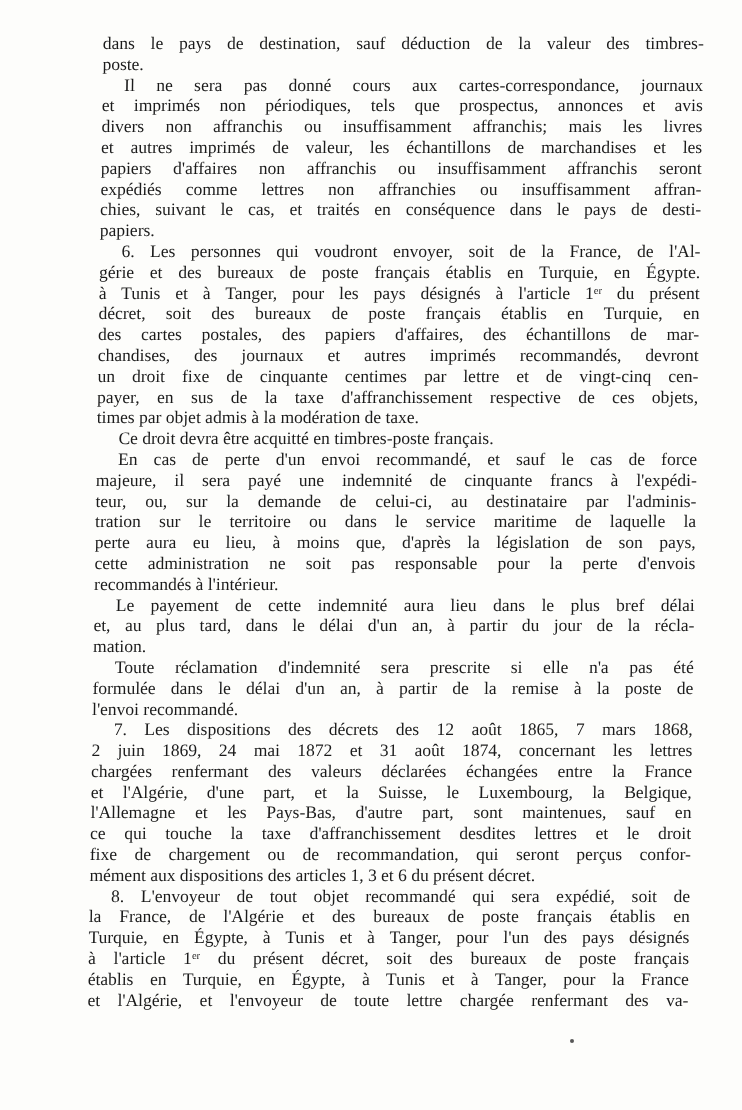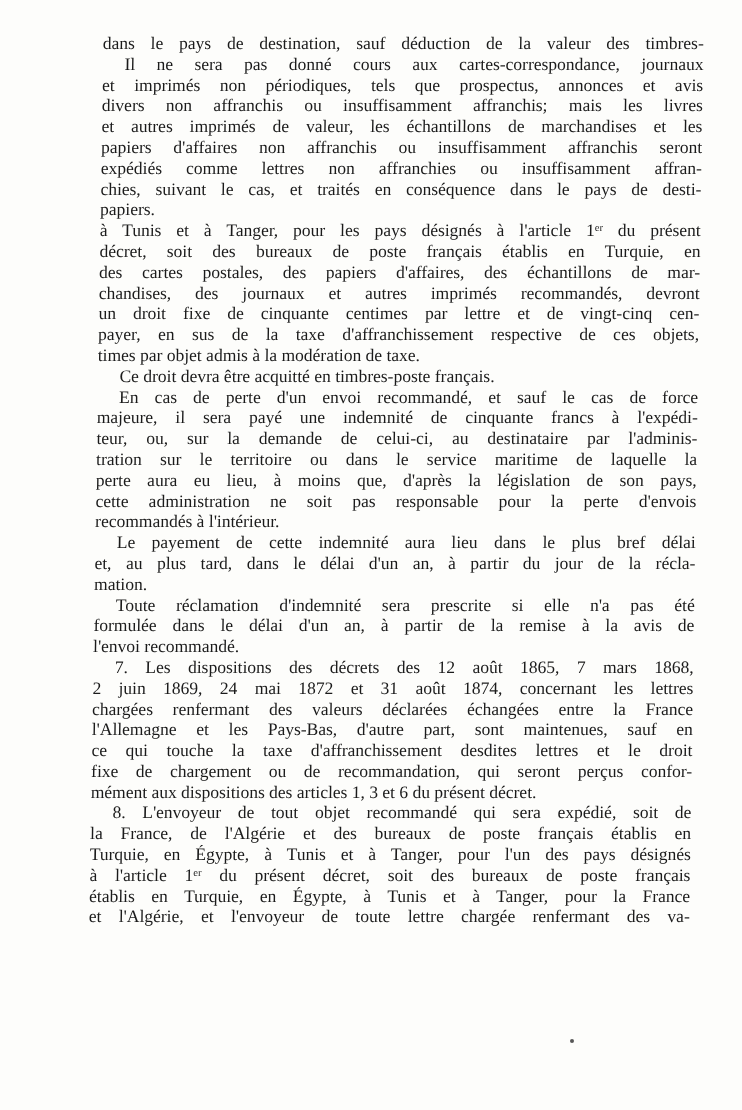--- a/index.html
+++ b/index.html
@@ -51,52 +51,56 @@
     background: #3a3a3a;
     opacity: 0.85;
   }
 </style>
 </head>
 <body>
 
 <div class="page">
   <div class="text-block">
       <div class="line">dans le pays de destination, sauf déduction de la valeur des timbres-</div>
+      <div class="line last">poste.</div>
       <div class="line indent">Il ne sera pas donné cours aux cartes-correspondance, journaux</div>
       <div class="line">et imprimés non périodiques, tels que prospectus, annonces et avis</div>
       <div class="line">divers non affranchis ou insuffisamment affranchis; mais les livres</div>
       <div class="line">et autres imprimés de valeur, les échantillons de marchandises et les</div>
       <div class="line">papiers d'affaires non affranchis ou insuffisamment affranchis seront</div>
       <div class="line">expédiés comme lettres non affranchies ou insuffisamment affran-</div>
       <div class="line">chies, suivant le cas, et traités en conséquence dans le pays de desti-</div>
       <div class="line last">papiers.</div>
+      <div class="line indent">6. Les personnes qui voudront envoyer, soit de la France, de l'Al-</div>
+      <div class="line">gérie et des bureaux de poste français établis en Turquie, en Égypte.</div>
       <div class="line">à Tunis et à Tanger, pour les pays désignés à l'article 1<sup>er</sup> du présent</div>
       <div class="line">décret, soit des bureaux de poste français établis en Turquie, en</div>
       <div class="line">des cartes postales, des papiers d'affaires, des échantillons de mar-</div>
       <div class="line">chandises, des journaux et autres imprimés recommandés, devront</div>
       <div class="line">un droit fixe de cinquante centimes par lettre et de vingt-cinq cen-</div>
       <div class="line">payer, en sus de la taxe d'affranchissement respective de ces objets,</div>
       <div class="line last">times par objet admis à la modération de taxe.</div>
       <div class="line indent last">Ce droit devra être acquitté en timbres-poste français.</div>
       <div class="line indent">En cas de perte d'un envoi recommandé, et sauf le cas de force</div>
       <div class="line">majeure, il sera payé une indemnité de cinquante francs à l'expédi-</div>
       <div class="line">teur, ou, sur la demande de celui-ci, au destinataire par l'adminis-</div>
       <div class="line">tration sur le territoire ou dans le service maritime de laquelle la</div>
       <div class="line">perte aura eu lieu, à moins que, d'après la législation de son pays,</div>
       <div class="line">cette administration ne soit pas responsable pour la perte d'envois</div>
       <div class="line last">recommandés à l'intérieur.</div>
       <div class="line indent">Le payement de cette indemnité aura lieu dans le plus bref délai</div>
       <div class="line">et, au plus tard, dans le délai d'un an, à partir du jour de la récla-</div>
       <div class="line last">mation.</div>
       <div class="line indent">Toute réclamation d'indemnité sera prescrite si elle n'a pas été</div>
-      <div class="line">formulée dans le délai d'un an, à partir de la remise à la avis de</div>
+      <div class="line">formulée dans le délai d'un an, à partir de la remise à la poste de</div>
       <div class="line last">l'envoi recommandé.</div>
       <div class="line indent">7. Les dispositions des décrets des 12 août 1865, 7 mars 1868,</div>
       <div class="line">2 juin 1869, 24 mai 1872 et 31 août 1874, concernant les lettres</div>
       <div class="line">chargées renfermant des valeurs déclarées échangées entre la France</div>
+      <div class="line">et l'Algérie, d'une part, et la Suisse, le Luxembourg, la Belgique,</div>
       <div class="line">l'Allemagne et les Pays-Bas, d'autre part, sont maintenues, sauf en</div>
       <div class="line">ce qui touche la taxe d'affranchissement desdites lettres et le droit</div>
       <div class="line">fixe de chargement ou de recommandation, qui seront perçus confor-</div>
       <div class="line last">mément aux dispositions des articles 1, 3 et 6 du présent décret.</div>
       <div class="line indent">8. L'envoyeur de tout objet recommandé qui sera expédié, soit de</div>
       <div class="line">la France, de l'Algérie et des bureaux de poste français établis en</div>
       <div class="line">Turquie, en Égypte, à Tunis et à Tanger, pour l'un des pays désignés</div>
       <div class="line">à l'article 1<sup>er</sup> du présent décret, soit des bureaux de poste français</div>
       <div class="line">établis en Turquie, en Égypte, à Tunis et à Tanger, pour la France</div>
       <div class="line">et l'Algérie, et l'envoyeur de toute lettre chargée renfermant des va-</div>

